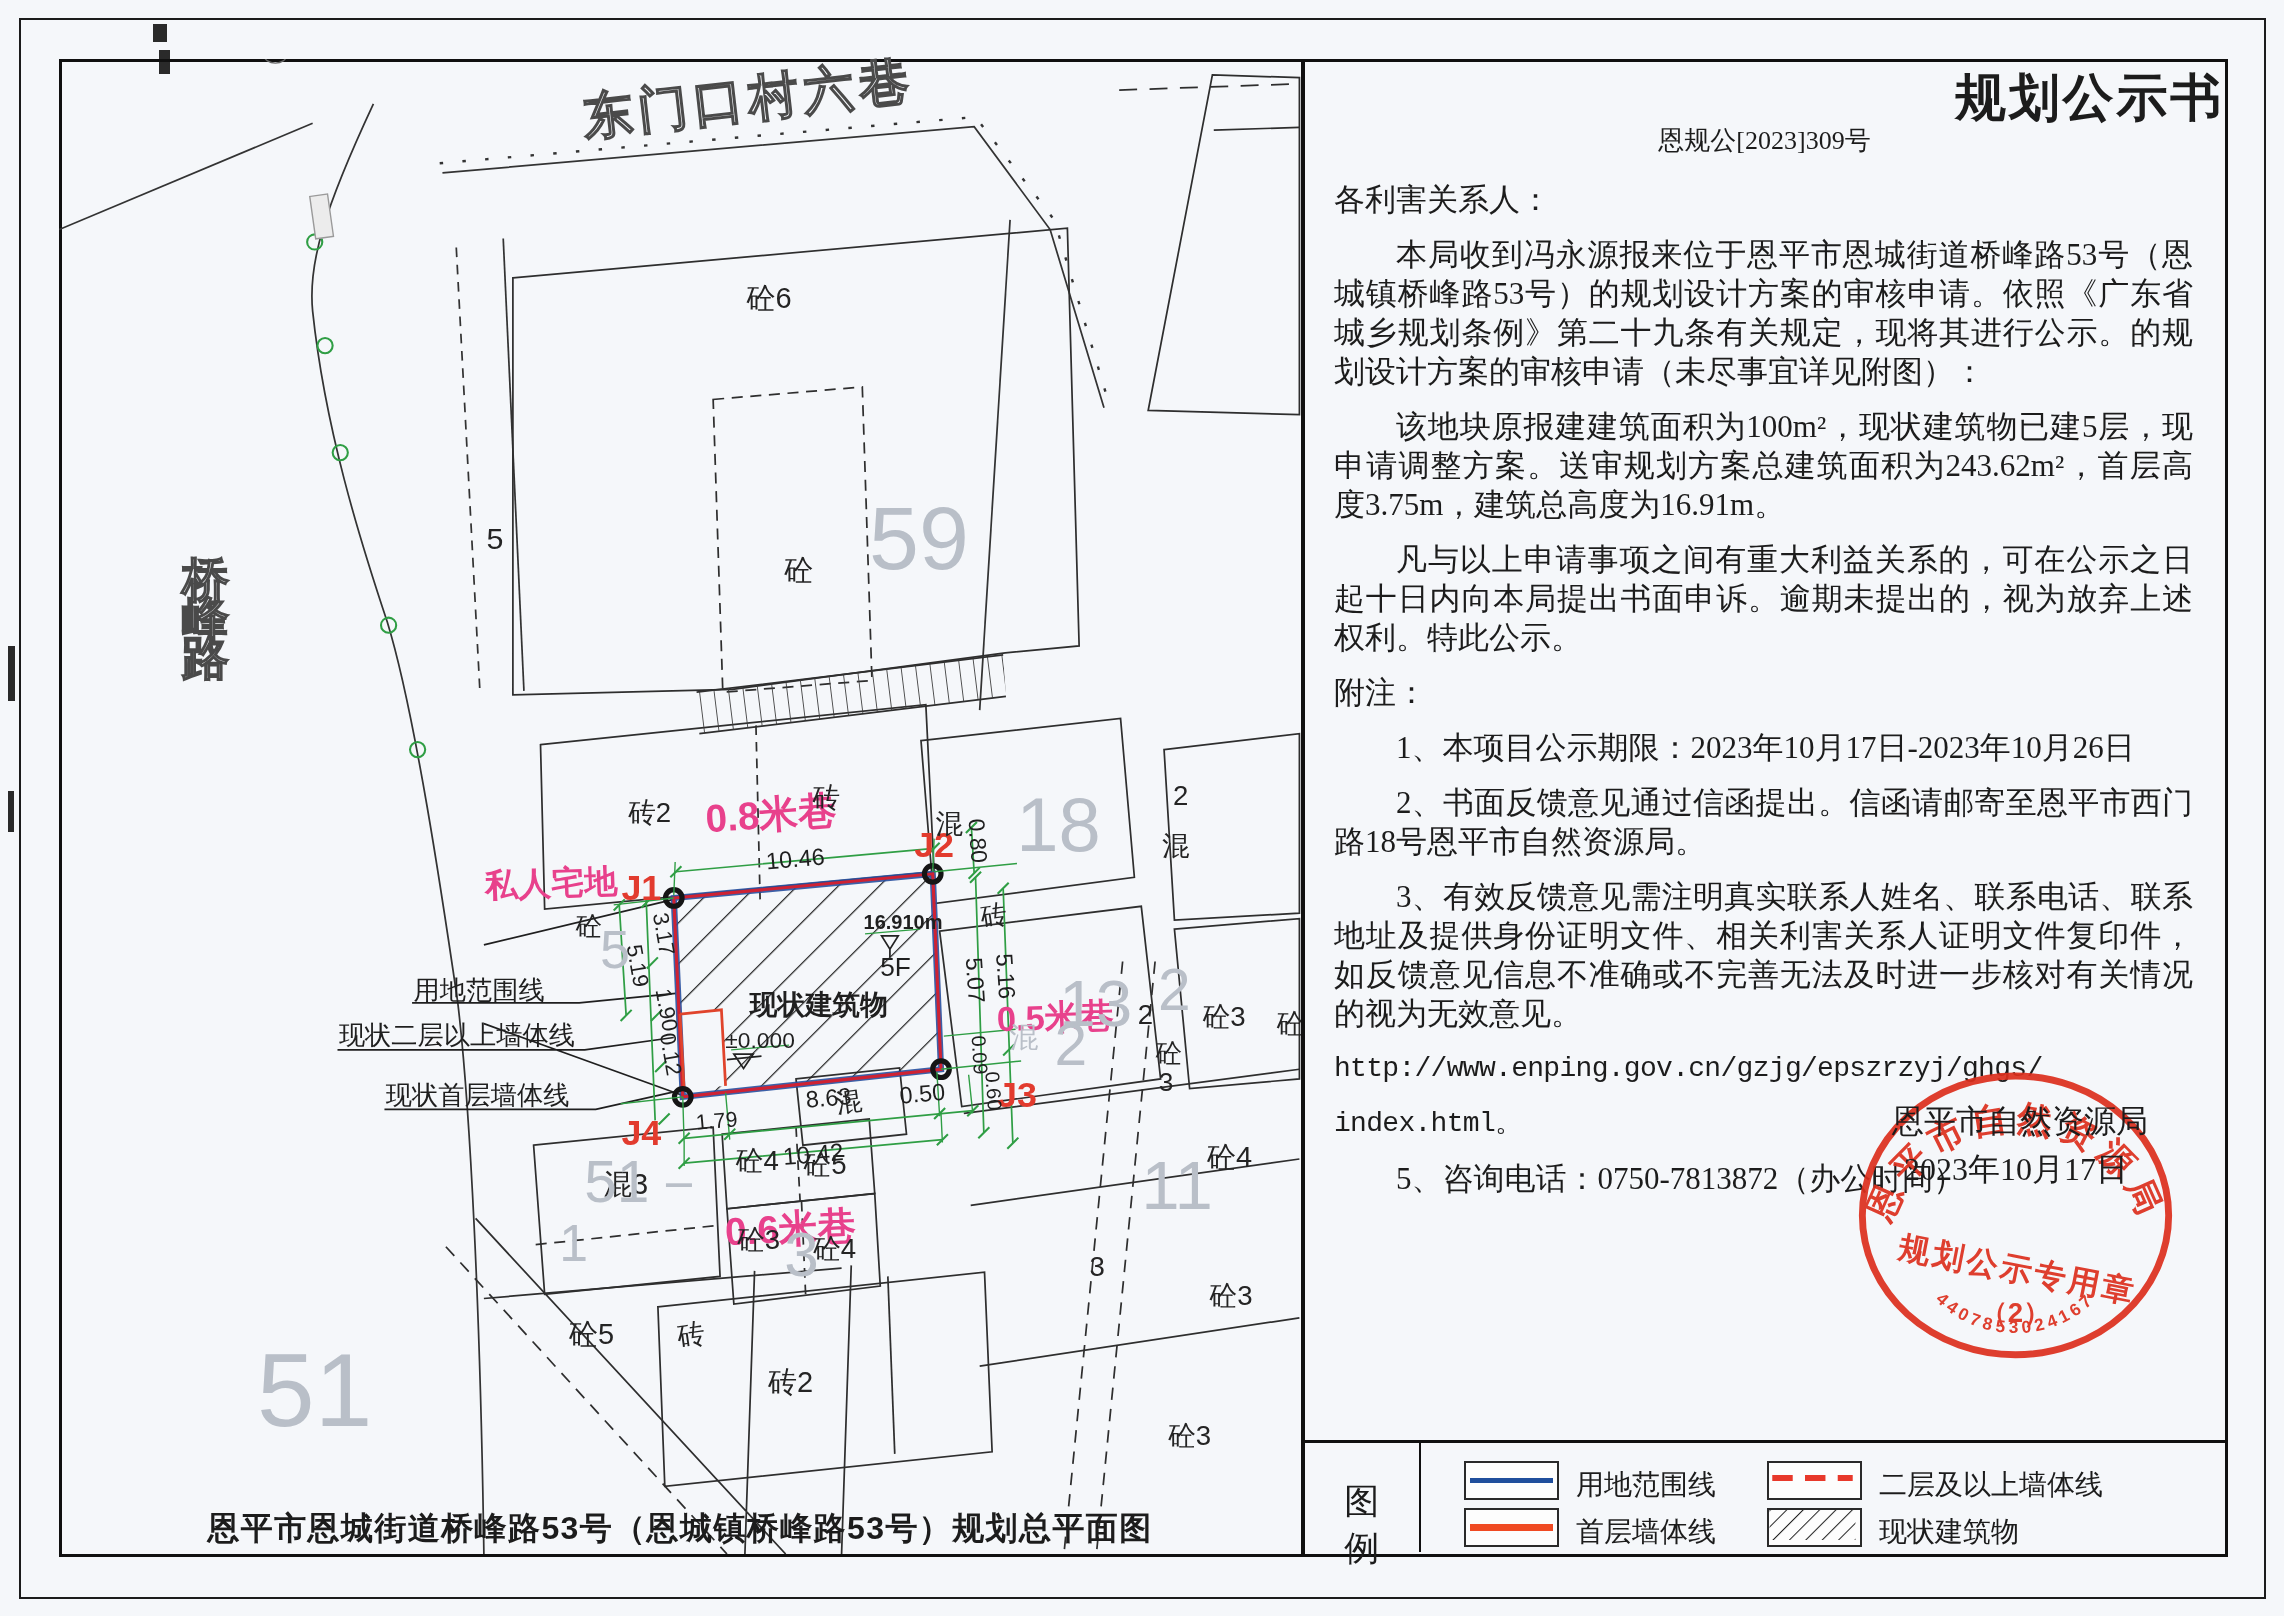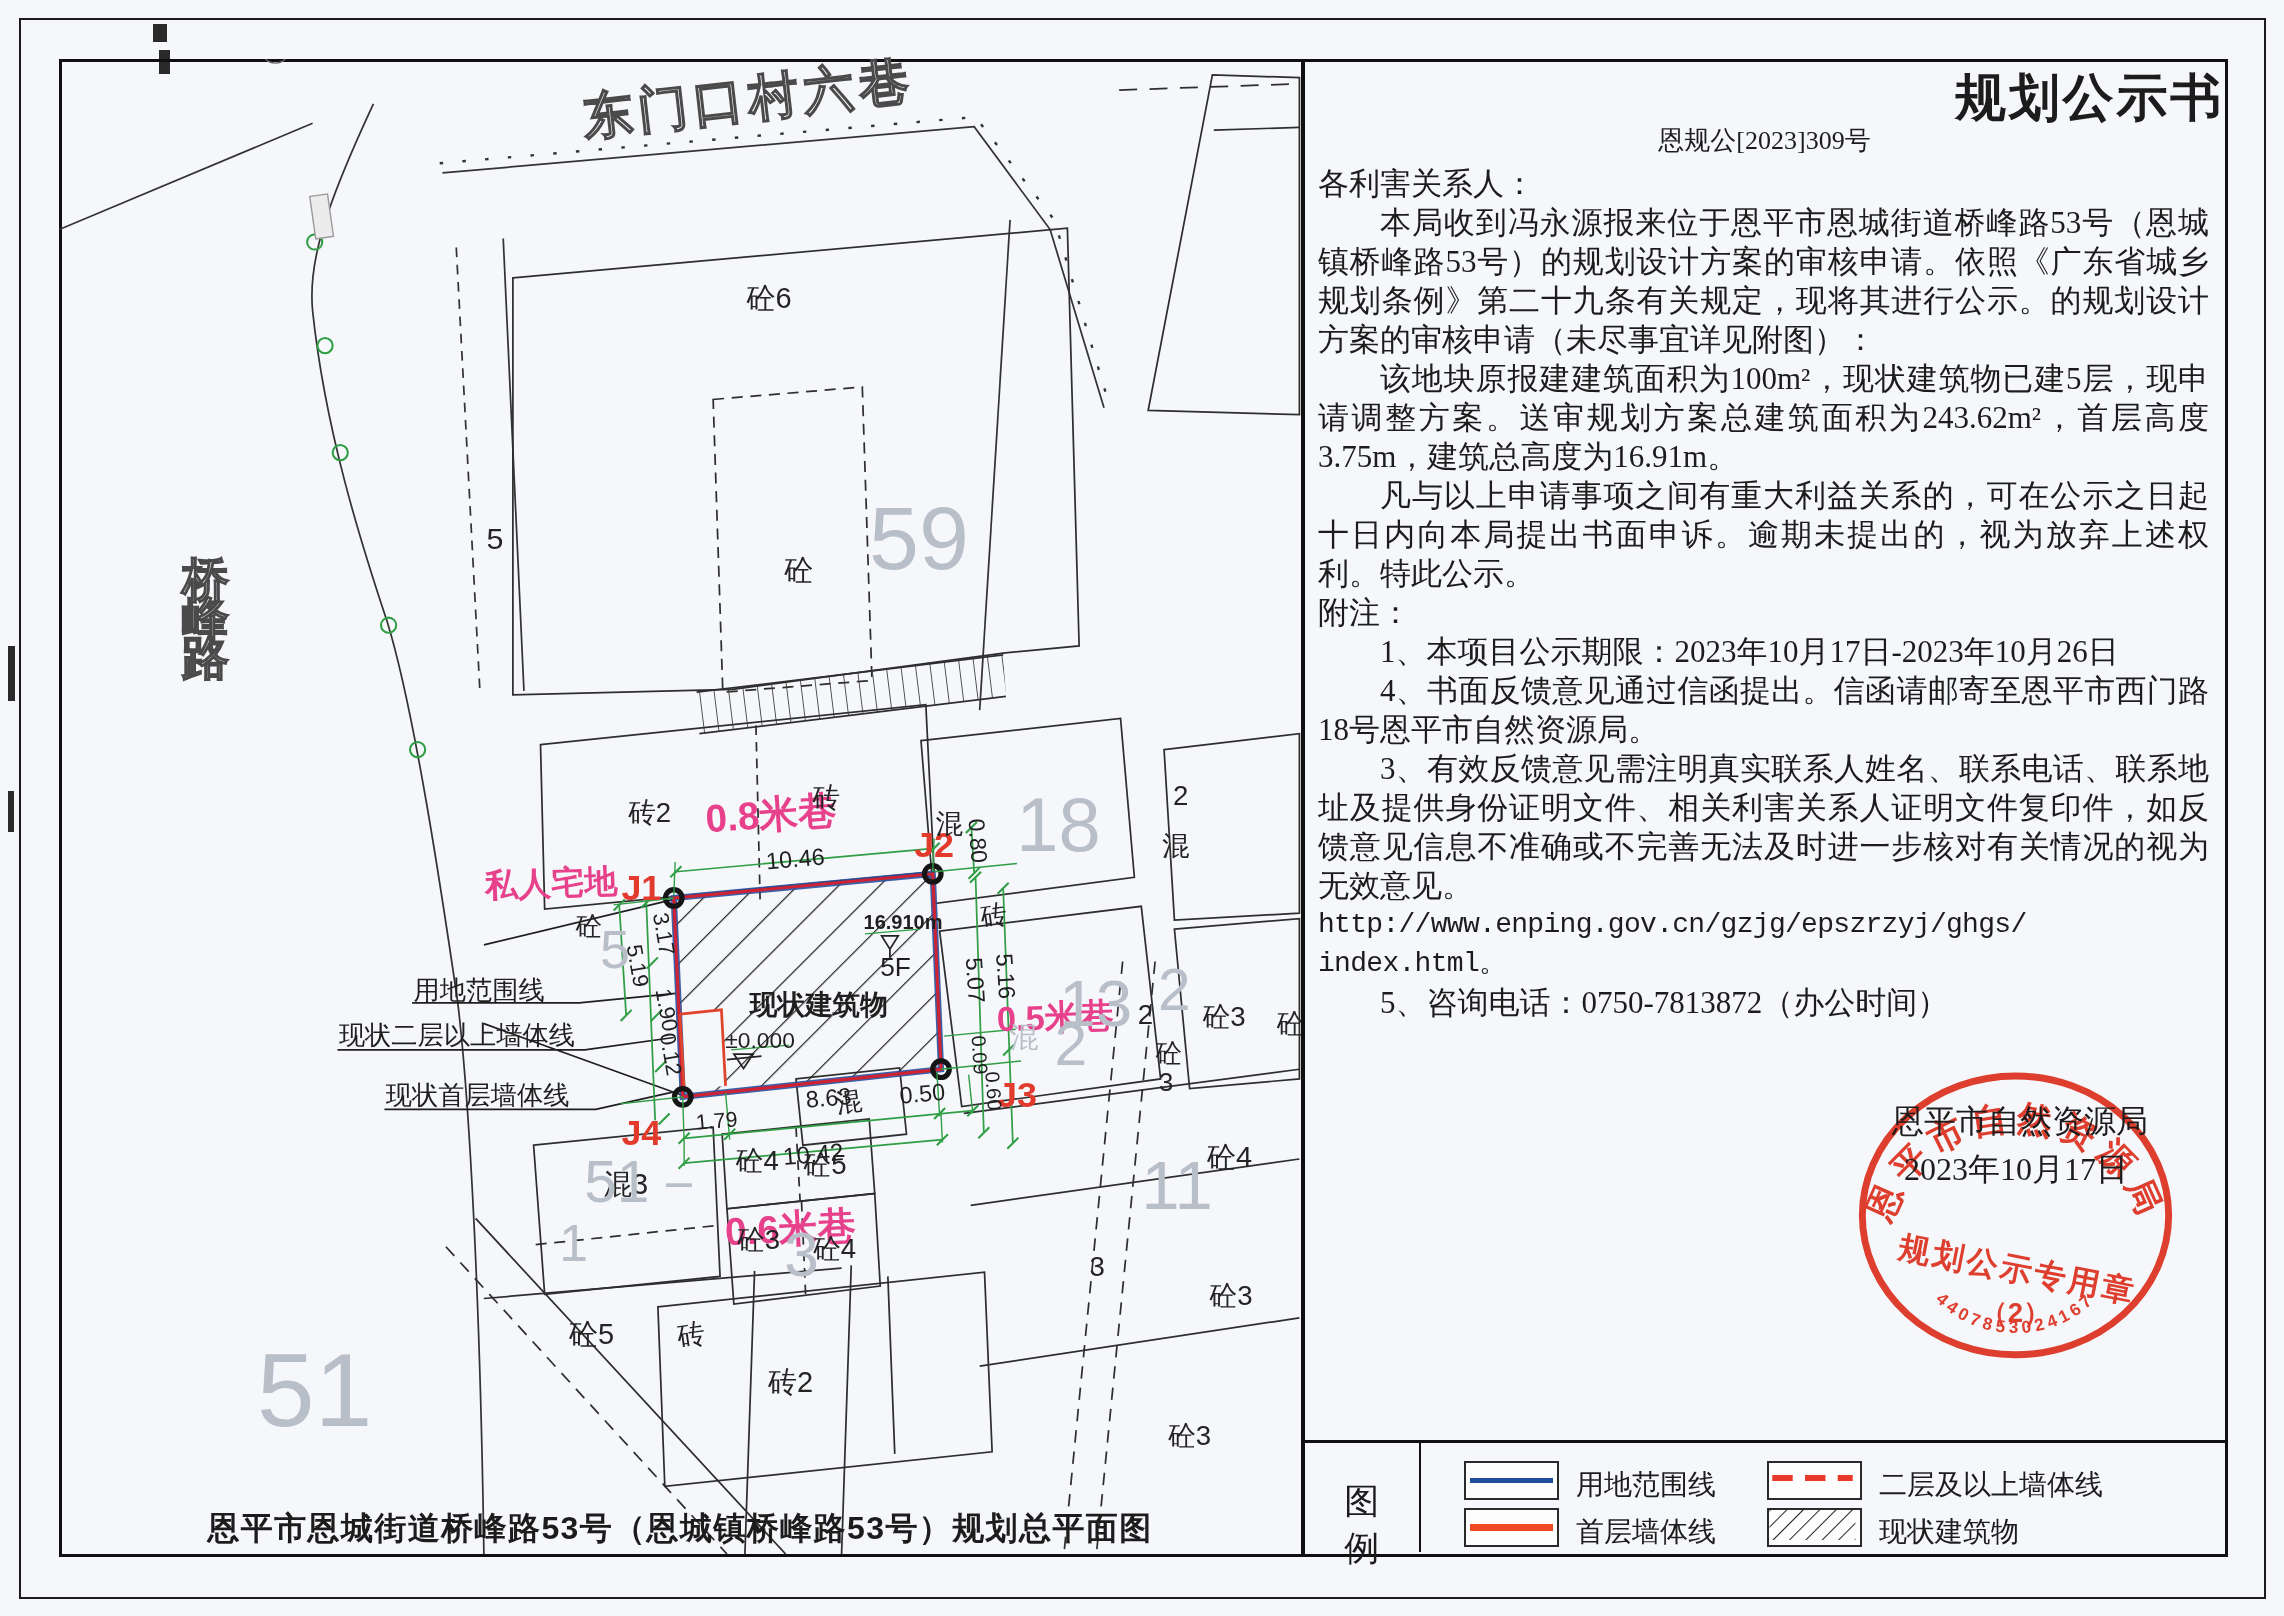--- a/index.html
+++ b/index.html
@@ -13,21 +13,21 @@
   .legend-vline{left:1419px;top:1443px;width:2.1px;height:109px;background:#101010;}
   .artifact{background:#2a2a2a;}
 
   
   .title{left:1305px;top:64px;width:919px;text-align:right;font-family:"Liberation Serif",serif;
          font-size:51px;font-weight:bold;letter-spacing:2.8px;}
   .docno{left:1305px;top:123px;width:919px;text-align:center;font-family:"Liberation Serif",serif;
          font-size:26px;}
   .bodytext{left:1318px;top:164px;width:891px;font-family:"Liberation Serif",serif;
             font-size:31px;line-height:39px;text-align:justify;}
-  .bodytext p{margin:0;text-indent:2em;}
+  .bodytext p{margin:16px;text-indent:2em;}
   .bodytext p.noindent{text-indent:0;}
   .bodytext p.url{text-indent:0;font-family:"Liberation Mono",monospace;font-size:28px;letter-spacing:-0.7px;}
   .sign-org{left:1651px;top:1100px;width:497px;text-align:right;font-family:"Liberation Serif",serif;
             font-size:32px;z-index:3;}
   .sign-date{left:1651px;top:1148px;width:477px;text-align:right;font-family:"Liberation Serif",serif;
              font-size:32px;z-index:3;}
   .stamp{left:1843px;top:1065px;width:345px;height:307px;z-index:2;opacity:.92;}
 
   
   .legend-title{left:1316px;top:1478px;width:104px;text-align:center;font-size:35px;letter-spacing:12.4px;}
@@ -241,21 +241,21 @@
   <div class="abs title">规划公示书</div>
   <div class="abs docno">恩规公[2023]309号</div>
 
   <div class="abs bodytext">
     <p class="noindent">各利害关系人：</p>
     <p>本局收到冯永源报来位于恩平市恩城街道桥峰路53号（恩城镇桥峰路53号）的规划设计方案的审核申请。依照《广东省城乡规划条例》第二十九条有关规定，现将其进行公示。的规划设计方案的审核申请（未尽事宜详见附图）：</p>
     <p>该地块原报建建筑面积为100m²，现状建筑物已建5层，现申请调整方案。送审规划方案总建筑面积为243.62m²，首层高度3.75m，建筑总高度为16.91m。</p>
     <p>凡与以上申请事项之间有重大利益关系的，可在公示之日起十日内向本局提出书面申诉。逾期未提出的，视为放弃上述权利。特此公示。</p>
     <p class="noindent">附注：</p>
     <p>1、本项目公示期限：2023年10月17日-2023年10月26日</p>
-    <p>4、书面反馈意见通过信函提出。信函请邮寄至恩平市西门路18号恩平市自然资源局。</p>
+    <p>2、书面反馈意见通过信函提出。信函请邮寄至恩平市西门路18号恩平市自然资源局。</p>
     <p>3、有效反馈意见需注明真实联系人姓名、联系电话、联系地址及提供身份证明文件、相关利害关系人证明文件复印件，如反馈意见信息不准确或不完善无法及时进一步核对有关情况的视为无效意见。</p>
     <p class="url">http://www.enping.gov.cn/gzjg/epszrzyj/ghgs/</p>
     <p class="url">index.html。</p>
     <p>5、咨询电话：0750-7813872（办公时间）</p>
   </div>
 
   <svg class="abs stamp" viewBox="0 0 500 445">
     <defs>
       <path id="arcTop" d="M 70,310 A 186,172 0 1 1 430,310" fill="none"></path>
       <path id="arcBot" d="M 103,295 A 158,148 0 0 0 397,295" fill="none"></path>

